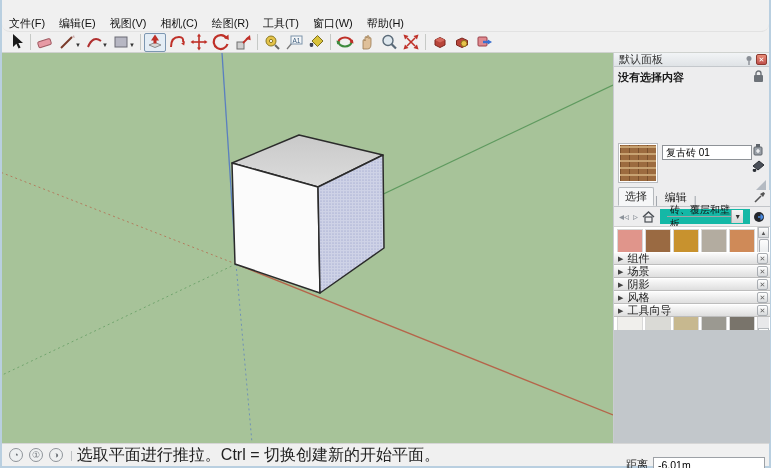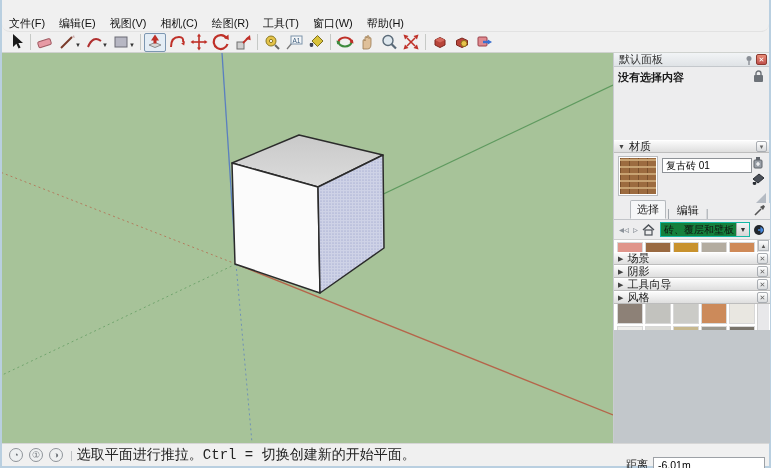--- a/index.html
+++ b/index.html
@@ -51,29 +51,29 @@
     border:1px solid #b9bcc0; padding:1px; }
   .brick { width:100%; height:100%; background-color:#9c6b3f;
     background-image:repeating-linear-gradient(0deg, rgba(0,0,0,0) 0 5px, #c7a272 5px 7px),
       repeating-linear-gradient(90deg, rgba(60,30,10,.35) 0 1px, rgba(0,0,0,0) 1px 9px); }
   .mat-name { position:absolute; left:48px; top:5px; width:90px; height:15px; border:1px solid #8e9297;
     background:#fff; font-size:10px; padding:1px 3px; font-family:"Liberation Sans",sans-serif; }
   .mat-icons { position:absolute; right:3px; top:3px; width:16px; text-align:center; }
   .mat-tri { position:absolute; right:3px; top:40px; width:0; height:0;
     border-left:13px solid transparent; border-bottom:13px solid #b4bac2; }
   .tabs-row { position:absolute; left:0; top:50px; width:156px; height:17px; border-bottom:1px solid #c2c5c9;
-    display:flex; align-items:flex-end; padding-left:16px; background:#ededee; }
+    display:flex; align-items:flex-end; padding-left:4px; background:#ededee; }
   .tab { font-size:11px; color:#222; padding:1px 6px; }
   .tab.active { background:#f6f7f8; border:1px solid #b5b9bd; border-bottom:1px solid #f6f7f8; border-radius:2px 2px 0 0; }
   .tab-sep { color:#9aa0a6; margin:0 1px; }
   .tabs-row .grow { flex:1; }
   .nav-row { position:absolute; left:0; top:67px; width:156px; height:19px; display:flex; align-items:center;
     padding:0 3px; background:#ededee; }
   .nav-btn { color:#8d939b; font-size:10px; margin:0 2px; }
-  .dropdown { flex:1; height:15px; border:1px solid #14b8a6; background:#15803d; display:flex; align-items:center;
+  .dropdown { flex:1; height:15px; border:7px solid #14b8a6; background:#a3a3a3; display:flex; align-items:center;
     font-size:10px; padding-left:3px; margin:0 3px; color:#111; }
   .dropdown .grow { flex:1; }
   .dropdown .dbtn { width:13px; height:13px; background:linear-gradient(#f4f4f4,#d6d6d6); border-left:1px solid #aaa;
     font-size:7px; text-align:center; line-height:13px; color:#333; }
   .grid-wrap { position:absolute; left:0; top:86px; width:156px; height:113px; background:#fff; border-top:1px solid #d0d0d0; }
   .grid { position:absolute; left:3px; top:2px; width:140px; display:flex; flex-wrap:wrap; }
   .swatch { width:26px; height:26px; margin:0 2px 2px 0; border:1px solid #d8d8d8; }
   .gscroll { position:absolute; right:1px; top:0; width:12px; height:112px; background:#e8e8ea; border-left:1px solid #d0d0d0; }
   .gs-btn { height:11px; background:linear-gradient(#fdfdfd,#d8dadc); border:1px solid #b4b8bc; font-size:6px;
     text-align:center; line-height:10px; color:#555; }
@@ -81,21 +81,21 @@
     border:1px solid #a8acb2; border-radius:2px; }
   .gs-down { position:absolute; bottom:0; left:0; right:0; }
   .collapsed-list { position:absolute; left:0; top:199px; width:156px; }
   .sb-bottom { position:absolute; left:0; top:277px; width:156px; height:113px; background:#c2c7cb; }
   
   .statusbar { position:absolute; left:0; top:443px; width:767px; height:23px; background:#f0f0f0;
     border-top:1px solid #d6d6d6; display:flex; align-items:center; padding:0 4px; }
   .st-icon { width:14px; height:14px; border:1px solid #8f949a; border-radius:50%; color:#6d7278;
     font-size:9px; line-height:12px; text-align:center; margin:0 3px; background:#eef0f1; }
   .st-sep { color:#b6b9bd; margin:0 4px; }
-  .st-hint { color:#222; font-size:14px;font-family:Liberation Mono, monospace; }
+  .st-hint { color:#222; font-size:16px; }
   .st-right { margin-left:auto; display:flex; align-items:center;margin-top:19px; }
   .dist-label { color:#222; margin-right:5px; }
   .dist-input { width:112px; height:16px; border:1px solid #9da1a6; background:#fff; font-size:10.5px;
     padding:1px 4px; font-family:"Liberation Sans",sans-serif; }
 </style>
 </head>
 <body>
 
 <div id="window">
 
@@ -300,26 +300,20 @@
     </div>
 
     <div class="ent-body">
       <span class="ent-text">没有选择内容</span>
       <svg width="11" height="13" viewBox="0 0 11 13" style="position:absolute;right:5px;top:3px">
           <rect x="1" y="5" width="9" height="7" rx="1" fill="#6d7278"></rect>
           <path d="M3 5 V3.5 a2.5 2.5 0 0 1 5 0 V5" fill="none" stroke="#6d7278" stroke-width="1.4"></path>
         </svg>
     </div>
 
-    <div class="panel-h">
-      <span class="arrow">▼</span>
-      <span>材质</span>
-      <span class="grow"></span>
-      <div class="sq-btn">▾</div>
-    </div>
 
     <div class="mat-body" style="height:199px;">
       <div class="mat-preview">
           <div class="brick"></div>
         </div>
       <input class="mat-name" value="复古砖 01" style="">
       <div class="mat-icons">
         <svg width="12" height="13" viewBox="0 0 12 13">
             <rect x="2" y="4" width="8" height="8" rx="1" fill="#9aa0a8" stroke="#5f646b"></rect>
             <rect x="4" y="1" width="4" height="3" fill="#5f646b"></rect>
@@ -389,39 +383,45 @@
           <div class="gs-btn">▲</div>
           <div class="gs-thumb"></div>
           <div class="gs-btn gs-down">▼</div>
         </div>
       </div>
     </div>
 
     <div class="collapsed-list" id="collapsed-list">
         <div class="panel-h">
           <span class="arrow">▶</span>
+          <span>组件</span>
+          <span class="grow"></span>
+          <div class="sq-btn">✕</div>
+        </div>
+        <div class="panel-h">
+          <span class="arrow">▶</span>
           <span>场景</span>
           <span class="grow"></span>
           <div class="sq-btn">✕</div>
         </div>
         <div class="panel-h">
           <span class="arrow">▶</span>
           <span>阴影</span>
           <span class="grow"></span>
           <div class="sq-btn">✕</div>
         </div>
         <div class="panel-h">
           <span class="arrow">▶</span>
-          <span>工具向导</span>
+          <span>风格</span>
           <span class="grow"></span>
           <div class="sq-btn">✕</div>
         </div>
         <div class="panel-h">
           <span class="arrow">▶</span>
-          <span>风格</span>
+          <span>工具向导</span>
           <span class="grow"></span>
           <div class="sq-btn">✕</div>
         </div>
       </div>
     <div class="sb-bottom"></div>
   </div>
 
   <div class="statusbar">
     <div class="st-icon">◔</div>
     <div class="st-icon">①</div>

